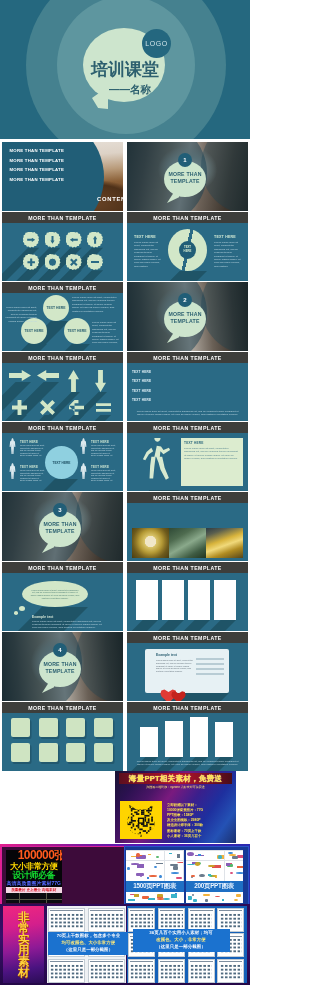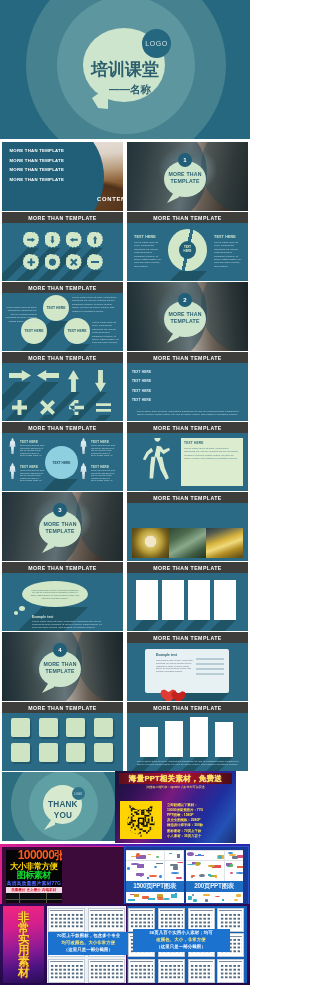--- a/index.html
+++ b/index.html
@@ -554,30 +554,20 @@
       <div class="lsh" style="left:-147.0px;top:14.0px;width:178.0px;height:190.0px;clip-path:polygon(178.0px 30.0px,18.0px 190.0px,5.4px 190.0px,165.4px 30.0px)"></div>
       <div class="lsh" style="left:-122.0px;top:8.0px;width:178.0px;height:196.0px;clip-path:polygon(178.0px 36.0px,18.0px 196.0px,5.4px 196.0px,165.4px 36.0px)"></div>
       <div class="lsh" style="left:-97.0px;top:4.0px;width:178.0px;height:200.0px;clip-path:polygon(178.0px 40.0px,18.0px 200.0px,5.4px 200.0px,165.4px 40.0px)"></div>
       <div class="lsh" style="left:-72.0px;top:9.0px;width:178.0px;height:195.0px;clip-path:polygon(178.0px 35.0px,18.0px 195.0px,5.4px 195.0px,165.4px 35.0px)"></div>
       <div class="colbar" style="left:13px;top:14px;height:30px"></div>
       <div class="colbar" style="left:38px;top:8px;height:36px"></div>
       <div class="colbar" style="left:63px;top:4px;height:40px"></div>
       <div class="colbar" style="left:88px;top:9px;height:35px"></div>
       <div class="para" style="left:6px;top:47px;width:109px;text-align:center;max-height:9px;overflow:hidden">Lorem ipsum dolor sit amet, consectetur adipiscing elit, sed do eiusmod tempor incididunt ut labore et dolore magna aliqua. Ut enim ad minim veniam, quis nostrud exercitation ullamco.</div>
     </div>
-  </div>
-  <div class="sl" style="left:2px;top:772px">
-    <div class="ty-bg"></div>
-    <div class="ty-r2"></div>
-    <div class="ty-r3"></div>
-    <div class="ty-bub"></div>
-    <div class="ty-tail"></div>
-    <div class="ty-logo">LOGO</div>
-    <div class="ty-t1">THANK</div>
-    <div class="ty-t2">YOU</div>
   </div>
 
   <div class="adbanner">
     <div class="adhead">海量PPT相关素材，免费送</div>
     <div class="adsub">扫描最二维码加：xyzone 为好友即可免费送</div>
     <div class="qrwrap">
       <svg viewBox="0 0 100 100">
         <defs>
             <clipPath id="catclip">
               <path d="M20 32 L15 5 L36 19 L64 19 L85 5 L80 32 Q96 48 89 69 Q79 93 50 93 Q21 93 11 69 Q4 48 20 32 Z"></path>
@@ -707,21 +697,21 @@
       <div class="adli" style="top:28.5px">图标素材：70页上千款</div>
       <div class="adli" style="top:33.7px">小人素材：36页几百个</div>
     </div>
   </div>
   <div class="adrow">
     <div class="adleftframe"></div>
     <div class="adrightframe"></div>
     <div class="adp adp1">
       <div class="p1a">100000张</div>
       <div class="p1b">大小非常方便</div>
-      <div class="p1c">图标素材</div>
+      <div class="p1c">设计师必备</div>
       <div class="p1d">高清高质量图片素材77G</div>
       <div class="p1e">
           <span>质量最好 史上最全 高端素材</span>
         </div>
       <div class="p1grid"></div>
     </div>
     <div class="adp adp3">
       <div class="thumbs t3">
           <i style="left:10.9px;top:5.2px;width:9.2px;height:3.4px;background:#8a5fb8;border-radius:1px"></i>
           <i style="left:12.2px;top:5.1px;width:3.9px;height:1.4px;background:#e8643c;border-radius:0"></i>

